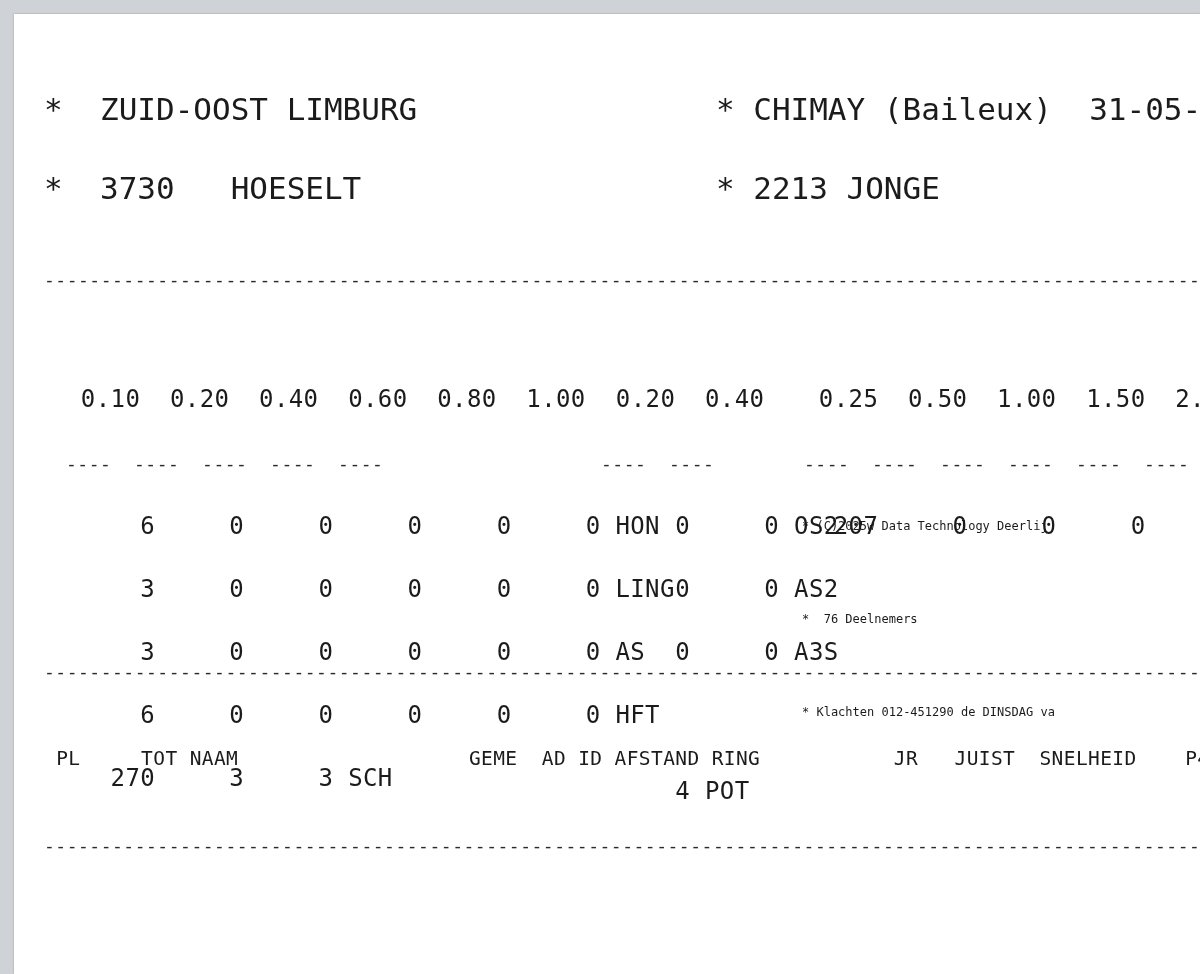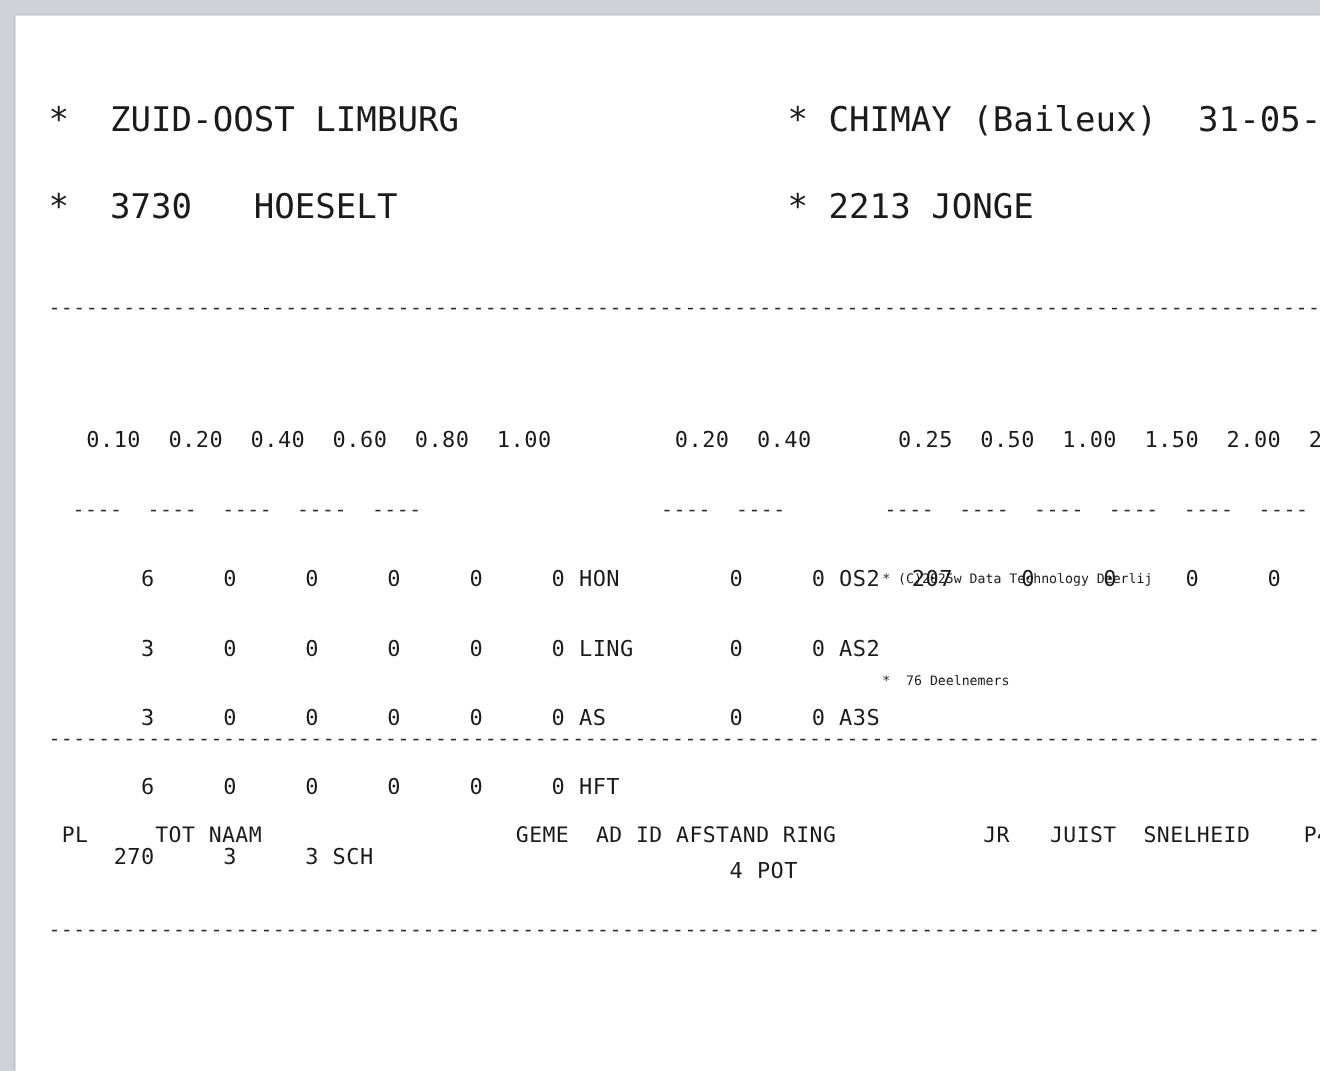--- a/index.html
+++ b/index.html
@@ -39,21 +39,21 @@
   }
   .rule {
     font-size: 18px;
     line-height: 20px;
     letter-spacing: 0.5px;
     color: #2a2a2a;
     white-space: pre;
     margin: 4px 0 2px 0;
   }
   .mono {
-    font-size: 20px;
+    font-size: 24px;
     line-height: 25px;
     letter-spacing: 0.4px;
     white-space: pre;
   }
   .blocks {
     position: relative;
     height: 250px;
   }
   .colblock {
     position: absolute;
@@ -120,20 +120,21 @@
 
       <div class="colblock c3">
         <div class="mono"> 0.25  0.50  1.00  1.50  2.00  2.50</div>
         <div class="rule">----  ----  ----  ----  ----  ----  ----</div>
         <div class="mono">  207     0     0     0     0     0</div>
       </div>
 
       <div class="note">
         <div>* (C)2025w Data Technology Deerlij</div>
         <div>*  76 Deelnemers</div>
+        <div>* Klachten 012-451290 de DINSDAG va</div>
       </div>
 
     </div>
 
     <div class="rule sep">-----------------------------------------------------------------------------------------------------------------------------</div>
 
     <div class="tbl-head"> PL     TOT NAAM                   GEME  AD ID AFSTAND RING           JR   JUIST  SNELHEID    P4   HON LING</div>
 
     <div class="rule sep">-----------------------------------------------------------------------------------------------------------------------------</div>
 

